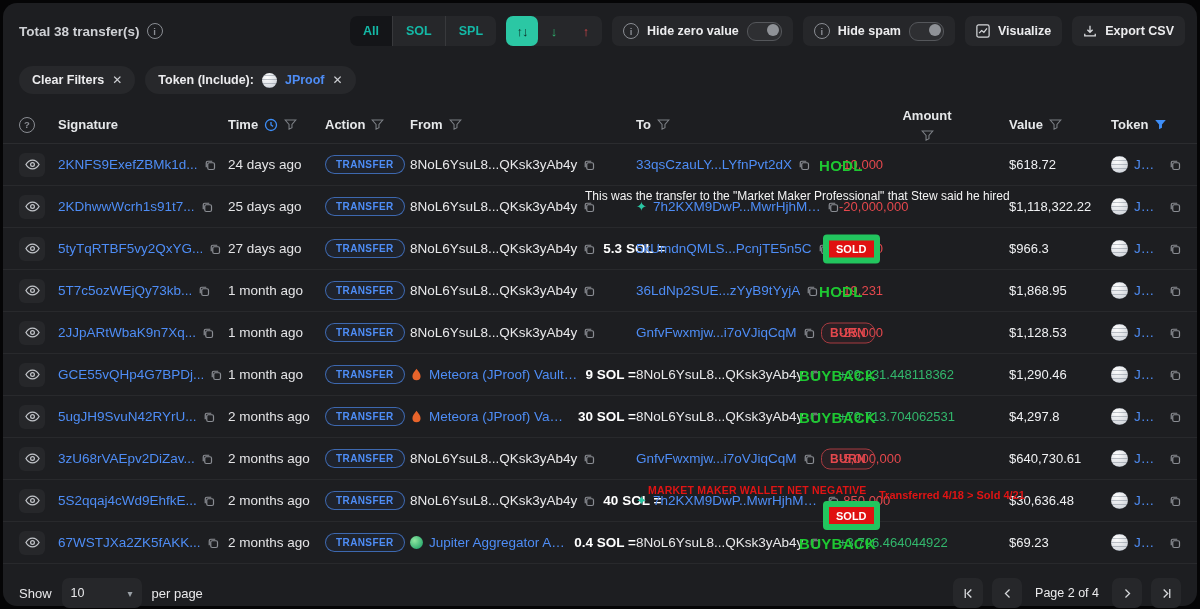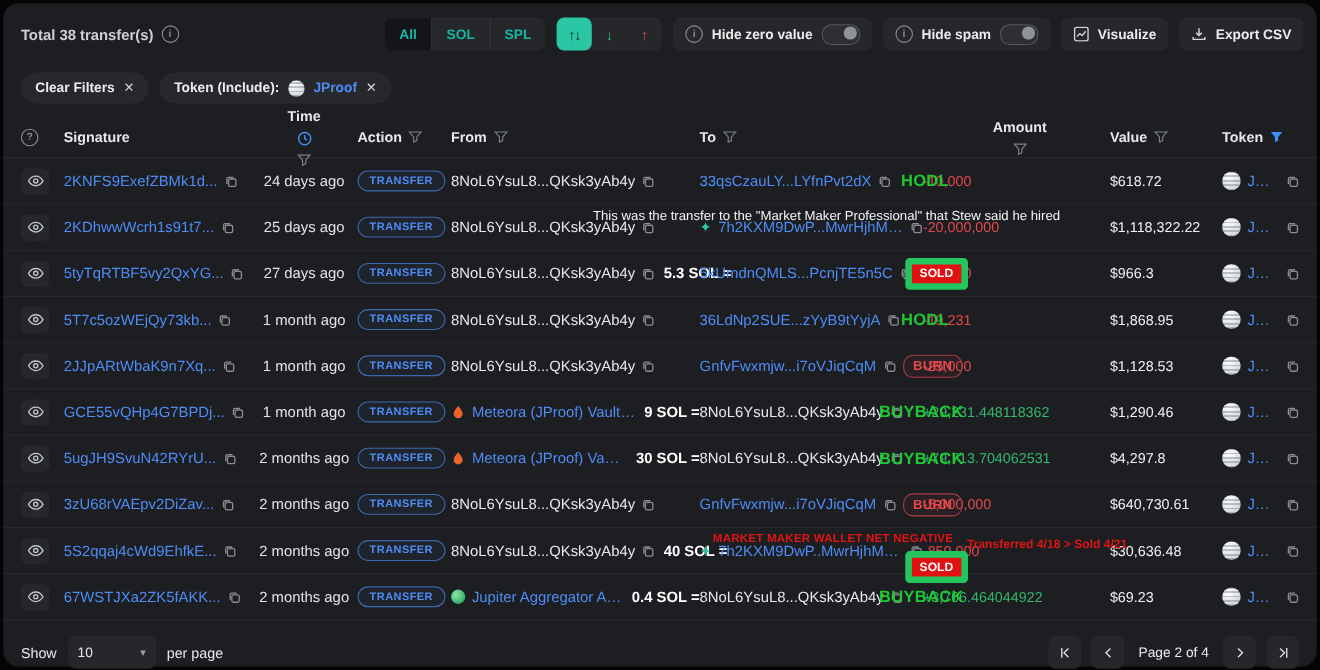--- a/index.html
+++ b/index.html
@@ -35,21 +35,21 @@
     padding:0 13px;font-size:12.5px;font-weight:700;color:#ececee;cursor:pointer;}
   .chip .x{font-size:12px;color:#cfd1d5;font-weight:400;cursor:pointer;}
   .chip .tokname{color:#4e8df6;}
 
   
   .thead{display:flex;align-items:center;height:37px;padding:0 16px;border-bottom:1px solid #2b2c2f;
     font-size:13px;font-weight:700;color:#e6e8ea;}
   .cell{display:flex;align-items:center;gap:6px;min-width:0;}
   .c-eye{width:39px;}
   .c-sig{width:170px;}
-  .c-time{width:97px;flex-direction:column;}
+  .c-time{width:97px;}
   .c-act{width:85px;}
   .c-from{width:226px;}
   .c-to{width:203px;}
   .c-amt{width:144px;}
   .c-val{width:120px;padding-left:26px;box-sizing:border-box;}
   .c-tok{flex:1;padding-left:8px;box-sizing:border-box;}
   .thead .c-amt{padding-left:32px;box-sizing:border-box;flex-direction:column;}
   .funnel,.clock{display:inline-flex;cursor:pointer;}
   #rows .row{display:flex;align-items:center;height:41px;padding:0 16px;border-bottom:1px solid #28292c;
     position:relative;font-size:13.5px;}
@@ -79,21 +79,21 @@
   .tag{position:absolute;top:50%;transform:translateY(-50%);white-space:nowrap;}
   .tag.hodl,.tag.buyback{font-weight:800;font-size:15px;color:#1ec832;letter-spacing:.3px;}
   .tag.hodl{left:816px;}
   .tag.buyback{left:796px;}
   .tag.sold{left:820px;background:#e01111;color:#fff;font-weight:800;font-size:11px;
     padding:2.5px 7px;border-radius:4px;border:6px solid #22c55e;}
   .tag.burn{left:818px;color:#e5484d;font-weight:700;font-size:12px;letter-spacing:.3px;
     border:1px solid #a83b40;background:rgba(229,72,77,.06);padding:2.5px 8px;border-radius:9px;}
   .tag.offset-low{top:21px;transform:none;}
   .note{position:absolute;white-space:nowrap;}
-  .note[data-note="hired-note"]{left:536px;top:3px;color:#f4f4f4;font-size:12px;font-weight:400;}
+  .note[data-note="hired-note"]{left:582px;top:3px;color:#f4f4f4;font-size:12px;font-weight:400;}
   .note[data-note="mm-net-negative"]{left:645px;top:4px;color:#e01414;font-weight:800;font-size:10.5px;letter-spacing:.2px;}
   .note[data-note="transferred-sold"]{left:876px;top:9px;color:#e01414;font-weight:800;font-size:11px;}
 
   
   .footer{display:flex;align-items:center;padding:14px 16px 0 16px;font-size:13px;color:#e8e8ea;}
   .select{display:flex;align-items:center;justify-content:space-between;width:62px;height:30px;
     background:#26272a;border-radius:7px;padding:0 9px;margin:0 10px;cursor:pointer;font-size:12.5px;}
   .caret{color:#9aa0a6;font-size:10px;}
   .pager{margin-left:auto;display:flex;align-items:center;gap:9px;}
   .pgbtn{width:30px;height:30px;background:#26272a;border-radius:7px;display:flex;align-items:center;

